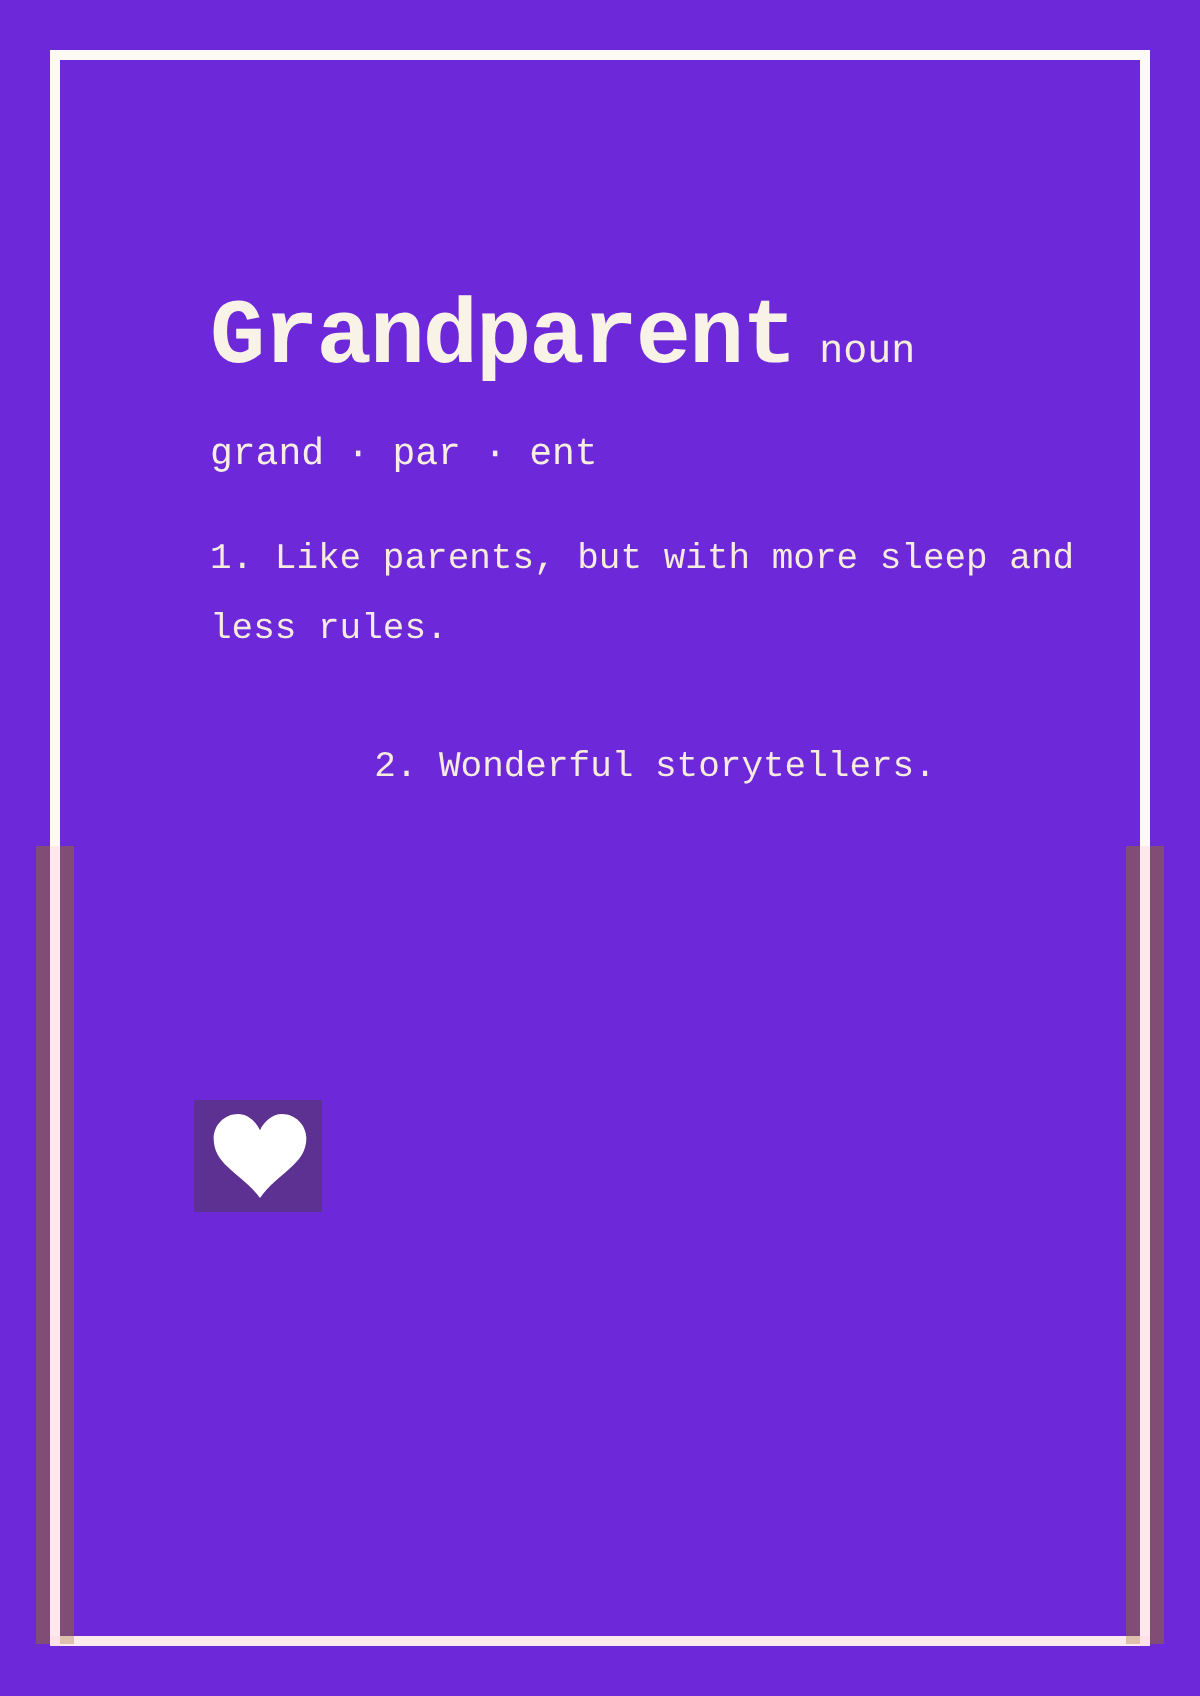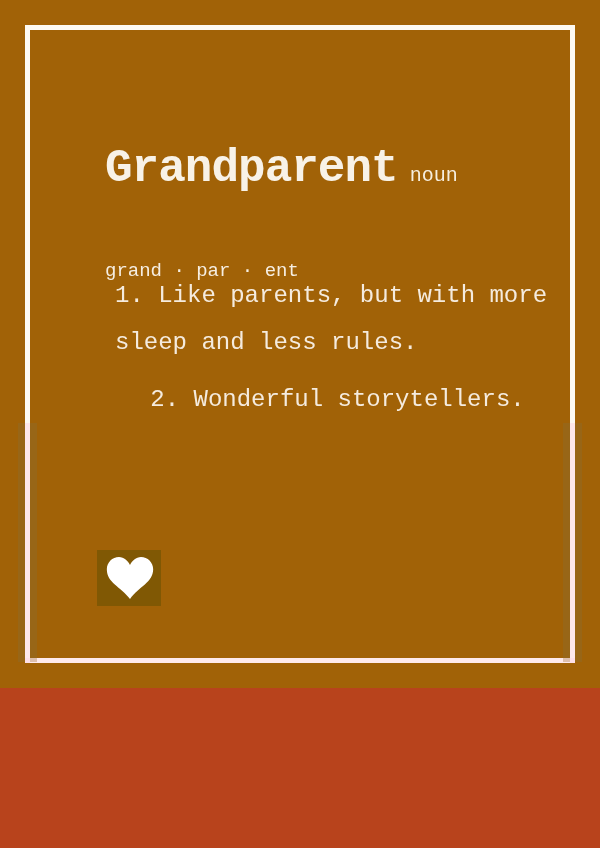--- a/index.html
+++ b/index.html
@@ -3,22 +3,22 @@
 <meta charset="utf-8">
 <style>
   html,body{margin:0;padding:0;}
   body{
     width:600px;height:848px;
     font-family:"Liberation Mono", monospace;
     background:#b8431c;
   }
   .poster{
     position:relative;
-    width:600px;height:688px;
-    background:#a16207;
+    width:600px;height:848px;
+    background:#6d28d9;
     overflow:hidden;
   }
   
   .frame{
     position:absolute;
     left:25px;top:25px;right:25px;bottom:25px;
     border:5px solid #FDFAF3;
     pointer-events:none;
   }
   
@@ -59,26 +59,25 @@
   .title-pos{
     font-size:20px;
     font-weight:normal;
     margin-left:12px;
     color:#F6EEDF;
   }
   .pronunciation{
     position:absolute;left:105px;top:216px;
     font-size:19px;
     color:#F6EEE2;
-    margin-top:44px;
   }
   .definition{
     position:absolute;left:105px;width:445px;
-    margin:10px;
-    font-size:24px;
+    margin:0;
+    font-size:18px;
     line-height:1.95;
     color:#F5EBDE;
   }
   .def-1{top:263px;}
   .def-2{top:367px;text-align:center;}
   .def-3{top:437px;}
   
   .heart-backdrop{
     position:absolute;left:97px;top:550px;
     width:64px;height:56px;

